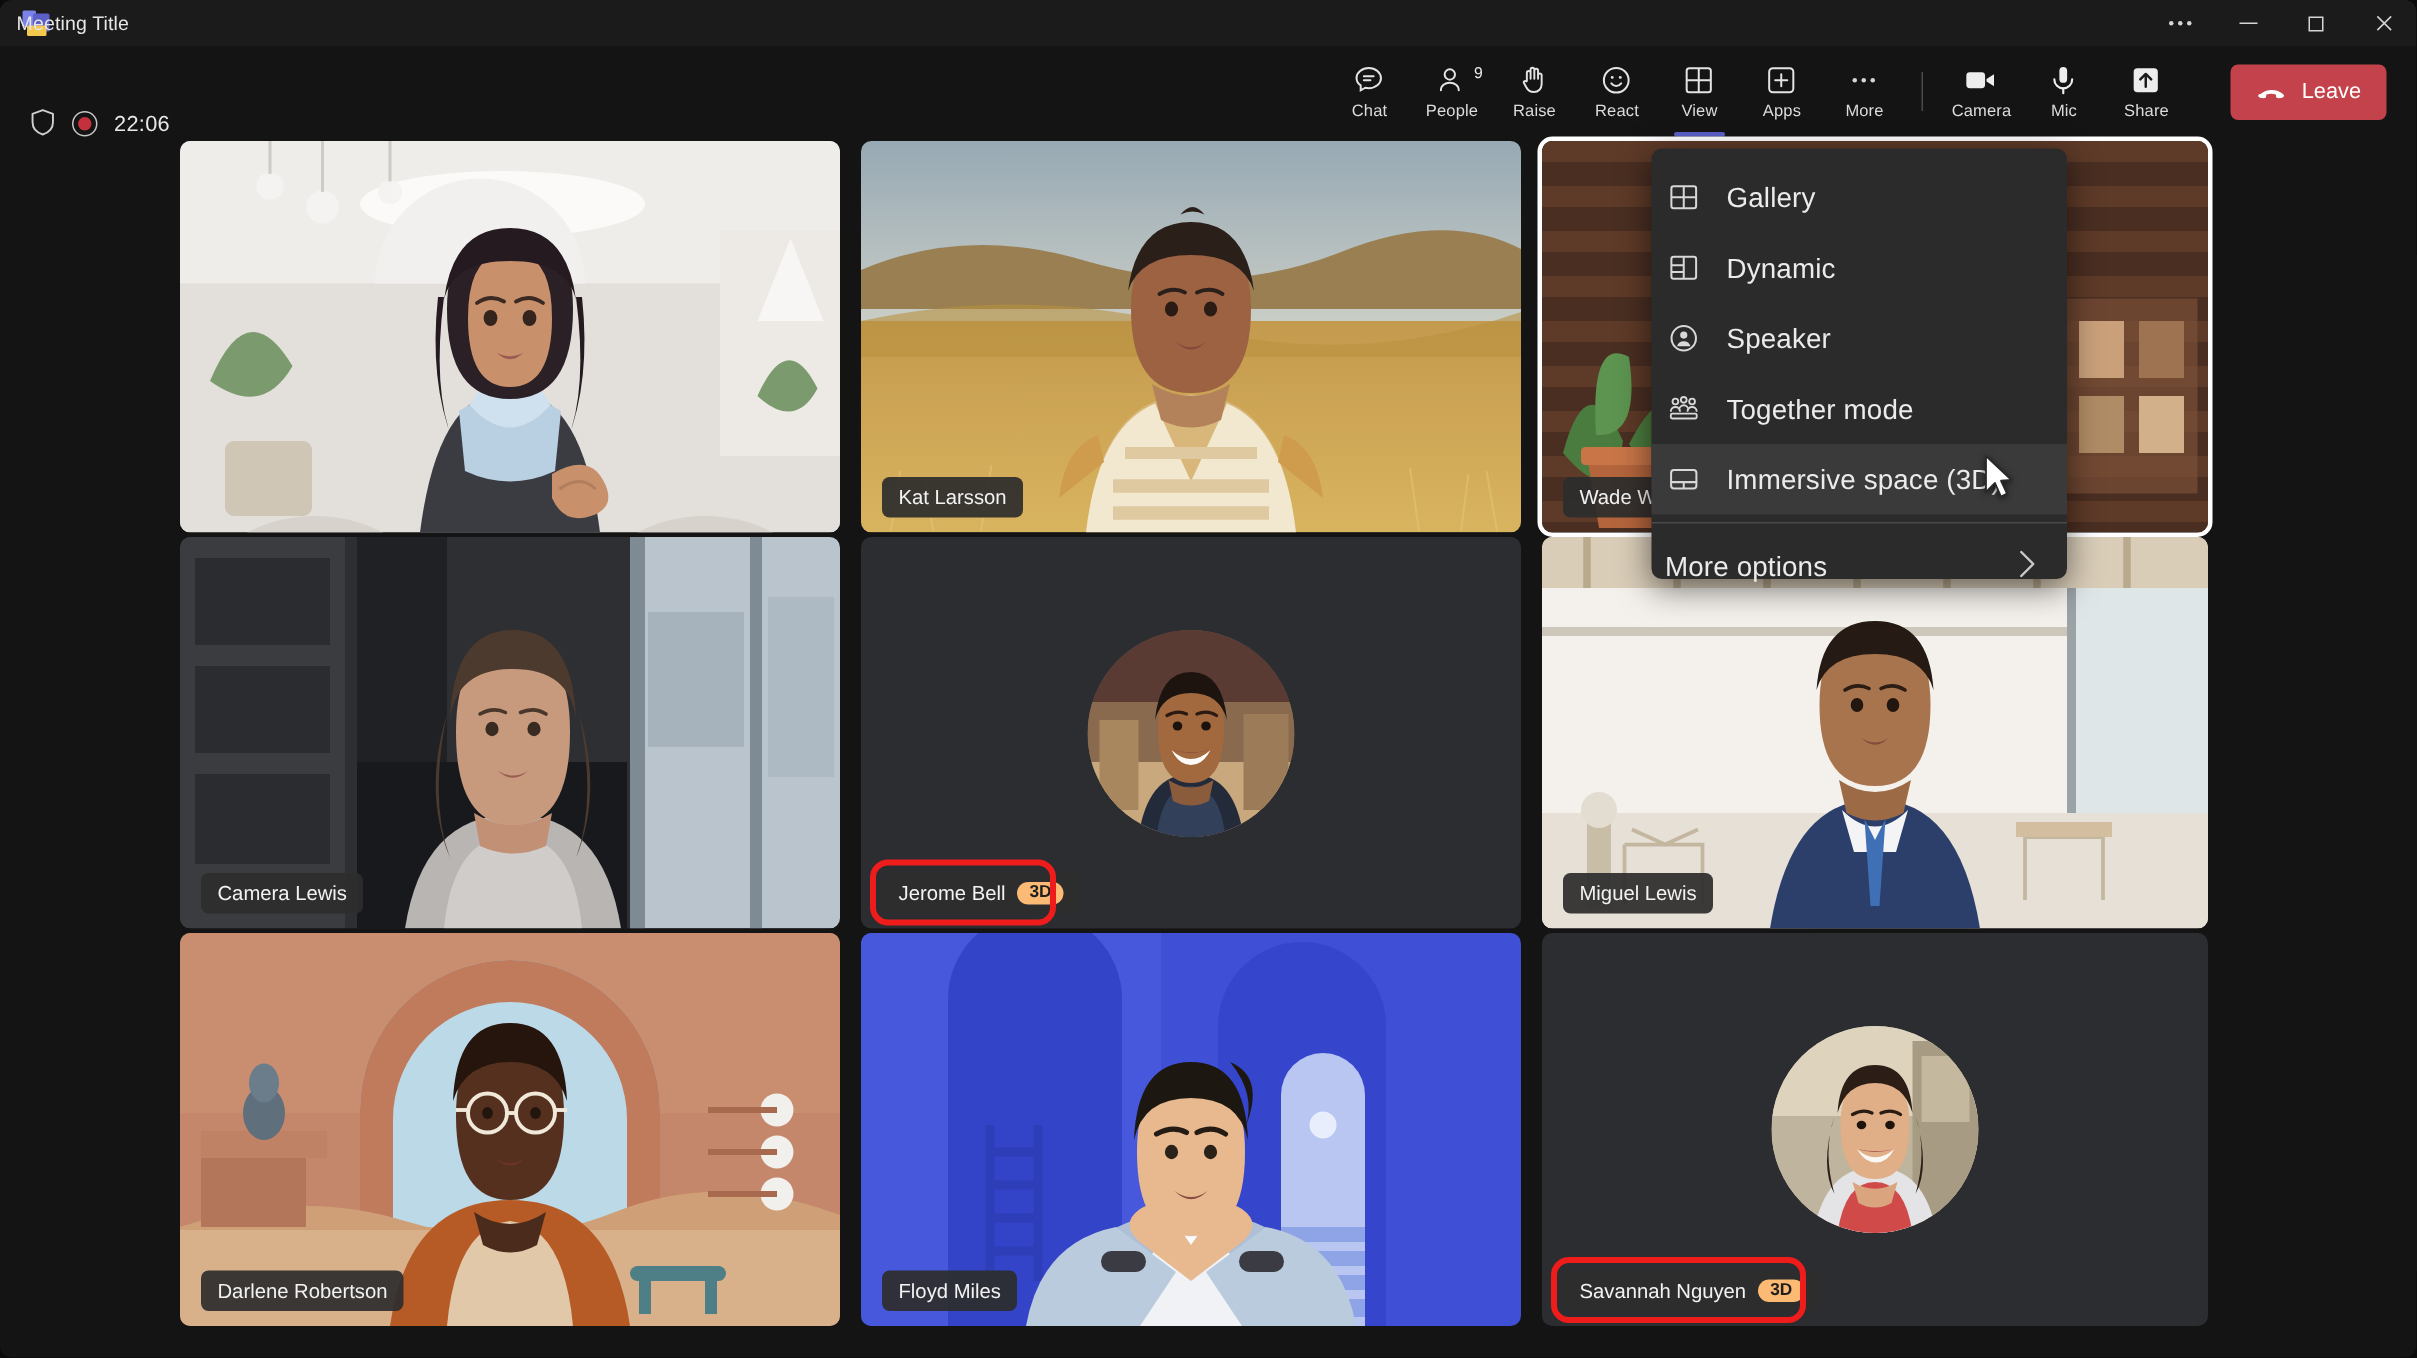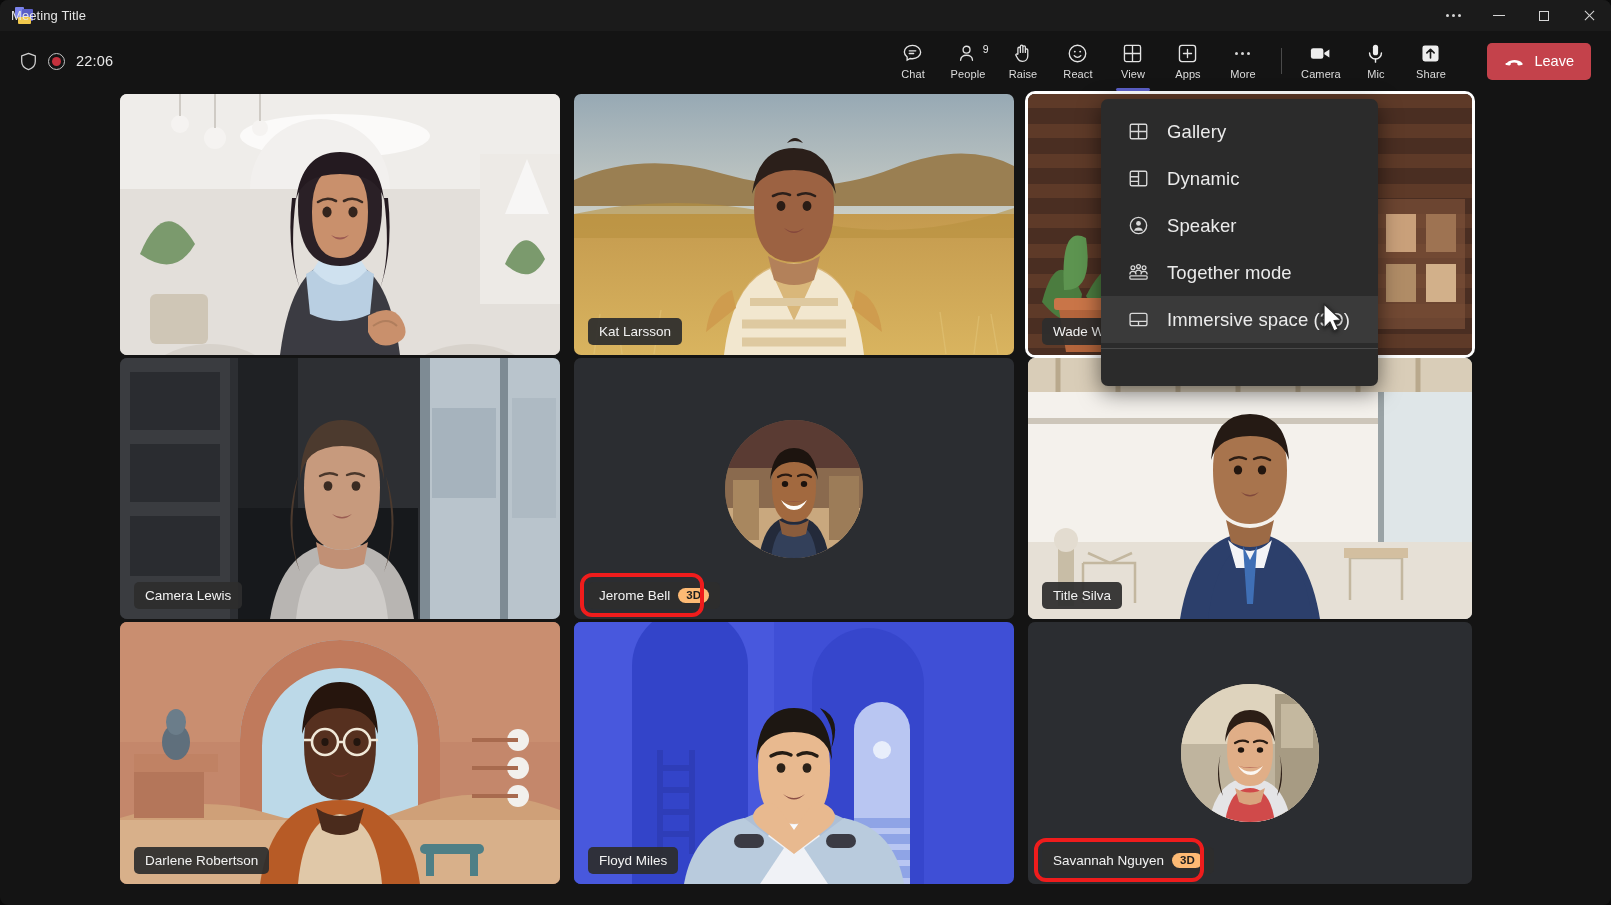--- a/index.html
+++ b/index.html
@@ -50,21 +50,21 @@
   .closex:before { transform:rotate(45deg); }
   .closex:after  { transform:rotate(-45deg); }
 
   
   .topbar {
     position:absolute; top:31px; left:0; width:100%; height:60px;
     background:#141414;
   }
   .status-left {
     position:absolute; left:20px; top:0; height:60px;
-    display:flex; align-items:center; gap:11px;
+    display:flex; align-items:flex-end; gap:11px;
   }
   .shield { width:17px; height:19px; }
   .recdot {
     width:17px; height:17px; border-radius:50%;
     border:1.6px solid #c4c4c4;
     display:flex; align-items:center; justify-content:center;
   }
   .recdot i { width:9px; height:9px; border-radius:50%; background:#c4313d; display:block; }
   .timer { font-size:14.5px; color:#e8e8e8; letter-spacing:.2px; }
 
@@ -145,21 +145,21 @@
     position:absolute; left:1101px; top:99px;
     width:277px; height:287px;
     background:#2b2b2b;
     border-radius:7px;
     box-shadow:0 6px 22px rgba(0,0,0,.55);
     z-index:40;
     padding:9px 0 0 0;
   }
   .mi {
     height:47px; display:flex; align-items:center; gap:17px;
-    padding-left:25px; cursor:pointer;
+    padding-left:9px; cursor:pointer;
     color:#ebebeb; font-size:18.5px; letter-spacing:.1px;
   }
   .mi.sel { background:#3a3a3a; }
   .mi .mic { width:24px; display:flex; align-items:center; justify-content:center; }
   .menu-sep { height:1px; background:#4a4a4a; margin:5px 0; }
   .mi.more { justify-content:space-between; padding-right:20px; }
   .mi.more .chev { color:#c9c9c9; font-size:22px; line-height:1; }
 
   .cursor {
     position:absolute; left:1322px; top:303px;
@@ -553,21 +553,21 @@
           <path d="M185 112 q0 -50 37 -50 q37 0 37 50 q0 54 -37 54 q-37 0 -37 -54z" fill="#a8744d"></path>
           <path d="M183 102 q3 -46 39 -46 q36 0 39 46 q-7 -24 -39 -24 q-32 0 -39 24z" fill="#251a14"></path>
           <ellipse cx="210" cy="112" rx="4.2" ry="4.6" fill="#23160f"></ellipse>
           <ellipse cx="234" cy="112" rx="4.2" ry="4.6" fill="#23160f"></ellipse>
           <path d="M202 102 q8 -5 16 -1" stroke="#2c1d14" stroke-width="2.4" fill="none" stroke-linecap="round"></path>
           <path d="M226 101 q8 -4 16 1" stroke="#2c1d14" stroke-width="2.4" fill="none" stroke-linecap="round"></path>
           <path d="M213 134 q9 6 18 0 q-9 9 -18 0z" fill="#80493c"></path>
         </svg>
       </div>
       <div class="namebar">
-        <span class="nm">Title Silva</span>
+        <span class="nm">Miguel Lewis</span>
       </div>
     </div>
 
     <div class="tile">
       <div class="scene">
         <svg viewBox="0 0 440 262" preserveAspectRatio="xMidYMid slice" width="100%" height="100%">
           <rect width="440" height="262" fill="#c4876b"></rect>
           <rect x="0" y="0" width="440" height="120" fill="#c98e70"></rect>
           <path d="M120 262 V118 a100 100 0 0 1 200 0 V262z" fill="#9fc8dd"></path>
           <path d="M140 262 V122 a80 80 0 0 1 160 0 V262z" fill="#bcd9e8"></path>
@@ -740,20 +740,28 @@
         <svg width="23" height="23" viewBox="0 0 24 24">
           <rect x="3.2" y="5.6" width="17.6" height="12.8" rx="2" fill="none" stroke="#d8d8d8" stroke-width="1.4"></rect>
           <path d="M3.2 14h17.6M12 14v4.4" stroke="#d8d8d8" stroke-width="1.4"></path>
         </svg>
       </span>
       <span>Immersive space (3D)</span>
     </div>
 
     <div class="menu-sep"></div>
 
+    <div class="mi more">
+      <span>More options</span>
+      <span class="chev">
+        <svg width="13" height="20" viewBox="0 0 12 20">
+          <path d="M2 2 l8 8 l-8 8" fill="none" stroke="#c9c9c9" stroke-width="1.6" stroke-linecap="round" stroke-linejoin="round"></path>
+        </svg>
+      </span>
+    </div>
 
   </div>
 
   <svg class="cursor" viewBox="0 0 22 30">
     <path d="M2 1 L2 25 L8 19 L12 28 L16 26 L12 17.5 L19 17 Z" fill="#ffffff" stroke="#2a2a2a" stroke-width="1.2" stroke-linejoin="round"></path>
   </svg>
 
 </div>
 
 </body></html>

